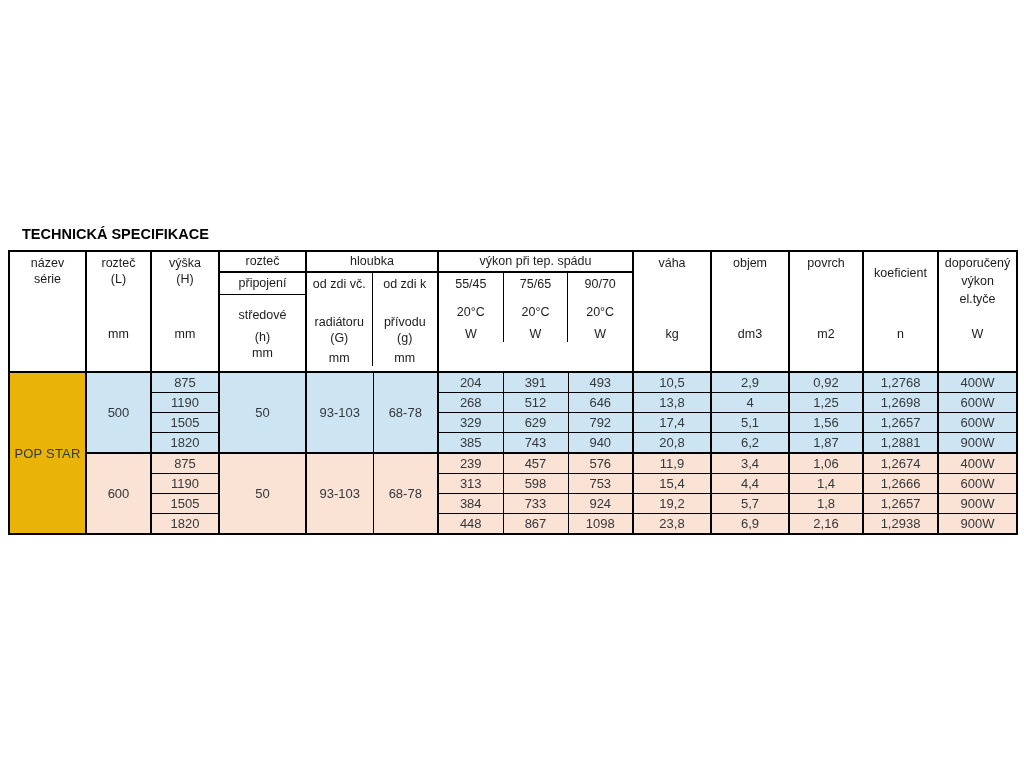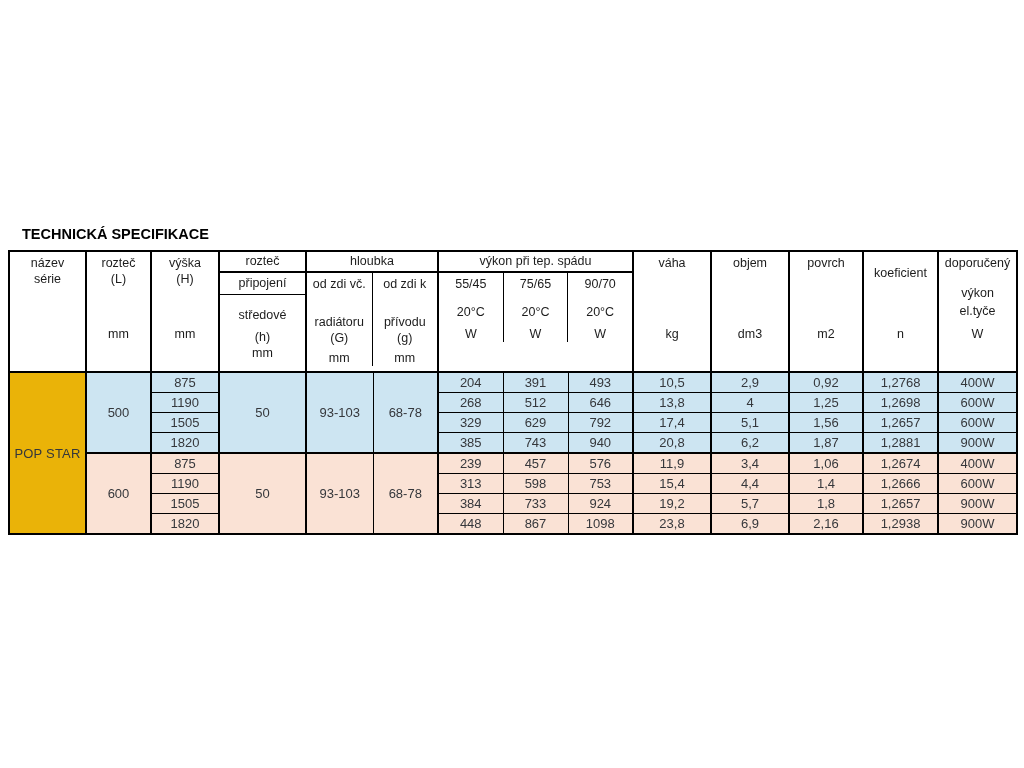--- a/index.html
+++ b/index.html
@@ -180,21 +180,21 @@
       <th class="bR2">
         <div class="hcell">
           <div class="hline" style="margin-top:13px">koeficient</div>
           <div class="spacer"></div>
           <div class="unit">n</div>
         </div>
       </th>
       <th>
         <div class="hcell">
           <div class="hline padT">doporučený</div>
-          <div class="hline" style="margin-top:14px">výkon</div>
+          <div class="hline" style="margin-top:2px">výkon</div>
           <div class="hline" style="margin-top:2px">el.tyče</div>
           <div class="spacer"></div>
           <div class="unit">W</div>
         </div>
       </th>
     </tr>
   </thead>
   <tbody>
 
     <tr>

